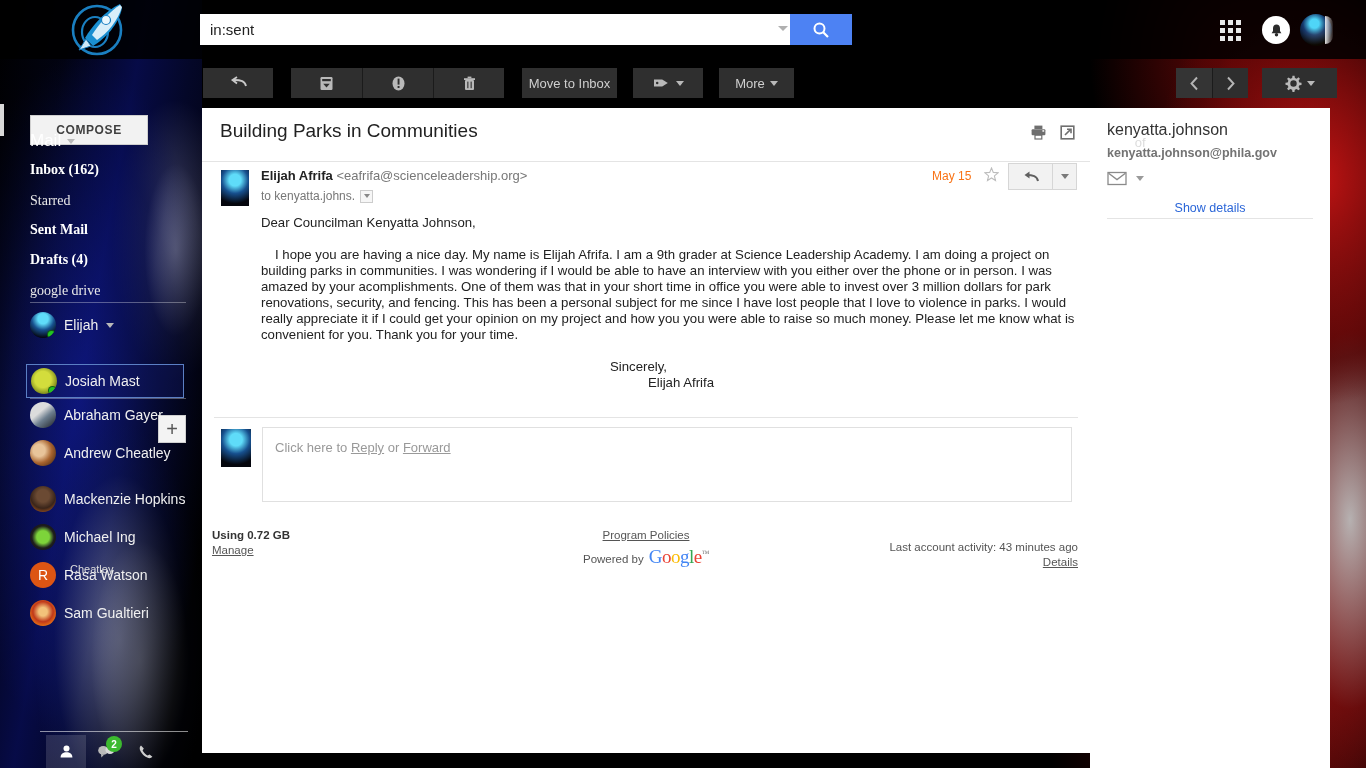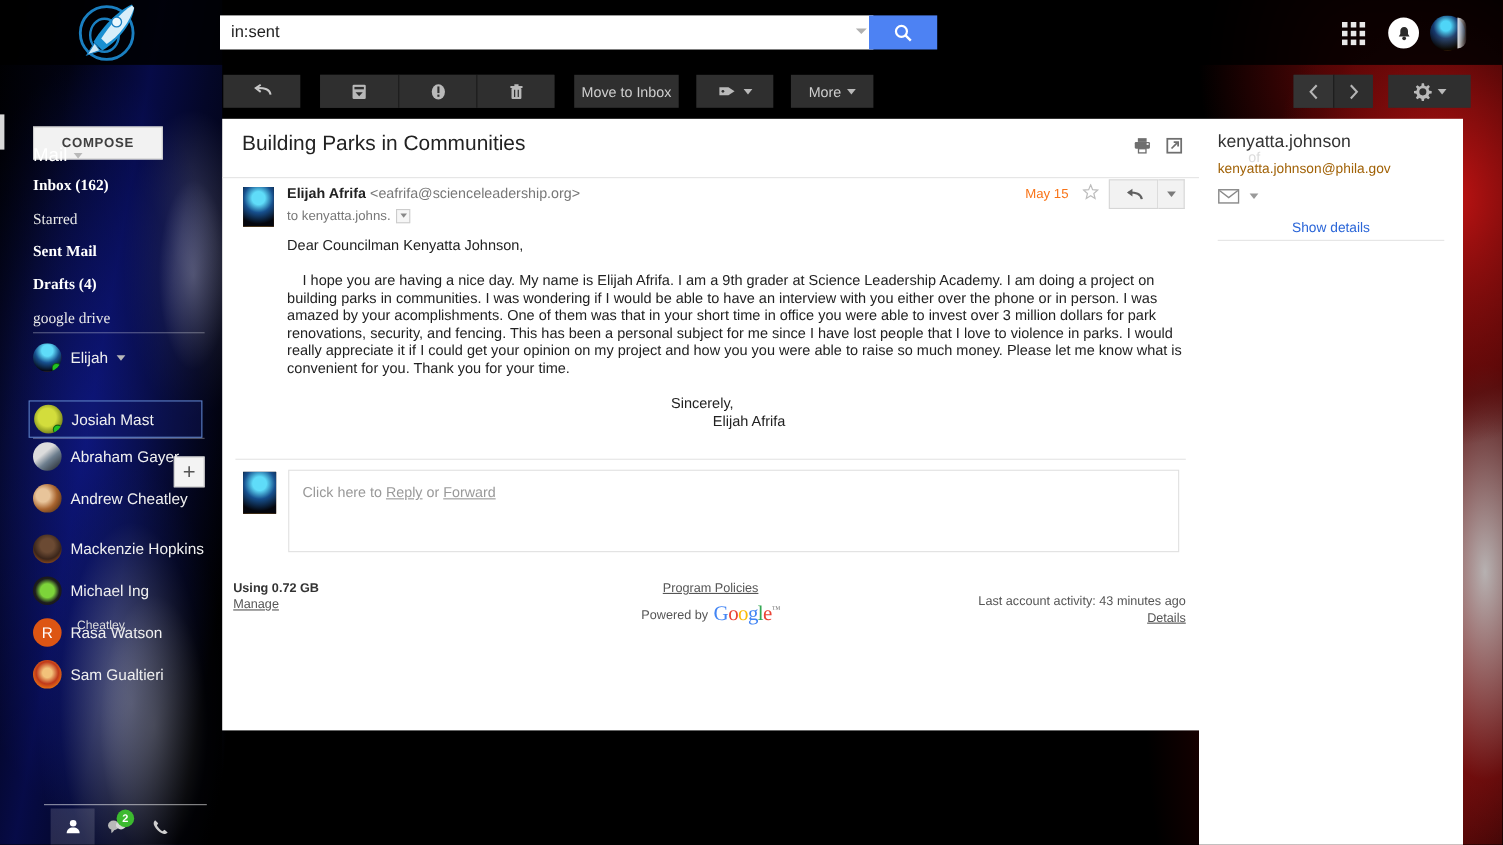--- a/index.html
+++ b/index.html
@@ -144,21 +144,21 @@
   #chatbar > div.on { background: rgba(255,255,255,.14); }
   #chat-badge {
     position: absolute; left: 20px; top: 1px; min-width: 16px; height: 16px; border-radius: 8px;
     background: #3cba2f; color: #fff; font-size: 10px; font-weight: bold;
     display: flex; align-items: center; justify-content: center; padding: 0 3px;
   }
   #chatbar-rule { position: absolute; left: 40px; top: 731px; width: 148px; height: 1px; background: rgba(255,255,255,.55); z-index: 28; }
 
   
   #main {
-    position: absolute; left: 202px; top: 108px; width: 888px; height: 556px;
+    position: absolute; left: 202px; top: 108px; width: 888px; height: 645px;
     background: #fff; z-index: 18; overflow: hidden;
   }
   #subject { position: absolute; left: 18px; top: 12px; font-size: 19px; color: #222; }
   #sub-icons { position: absolute; right: 14px; top: 16px; display: flex; gap: 12px; }
   #subject-rule { position: absolute; left: 0; top: 53px; width: 888px; height: 1px; background: #e4e4e4; }
 
   #msg-avatar {
     position: absolute; left: 19px; top: 62px; width: 32px; height: 40px; overflow: hidden;
     background: radial-gradient(circle at 50% 28%, #5fdcf9 0 20%, #17508e 45%, #04060d 80%),
                 radial-gradient(circle at 50% 88%, #f79c16 0 26%, #5a2300 58%, #000 88%), #04060d;
@@ -212,21 +212,21 @@
   #google-logo .y { color: #fbbc05; } #google-logo .g { color: #34a853; }
   #google-logo .tm { font-size: 8px; color: #777; vertical-align: super; }
   #powered { margin-top: 3px; display: flex; align-items: baseline; justify-content: center; gap: 5px; }
 
   
   #rightpanel {
     position: absolute; left: 1090px; top: 108px; width: 240px; height: 679px;
     background: #fff; z-index: 18;
   }
   #rp-name { position: absolute; left: 17px; top: 13px; font-size: 16px; color: #333; }
-  #rp-email { position: absolute; left: 17px; top: 38px; font-size: 12.5px; color: #a16207; }
+  #rp-email { position: absolute; left: 17px; top: 38px; font-size: 12.5px; color: #737373; font-weight: bold; }
   #rp-actions { position: absolute; left: 17px; top: 63px; display: flex; align-items: center; gap: 9px; }
   #rp-show { position: absolute; left: 0; top: 90px; width: 240px; text-align: center; }
   #rp-show a { color: #2b66d8; font-size: 12.5px; text-decoration: none; cursor: pointer; }
   #rp-rule { position: absolute; left: 17px; top: 110px; width: 206px; height: 1px; background: #e4e4e4; }
   .ico { display: inline-flex; }
 </style>
 </head>
 <body>
 
 <div id="wallpaper"></div>

